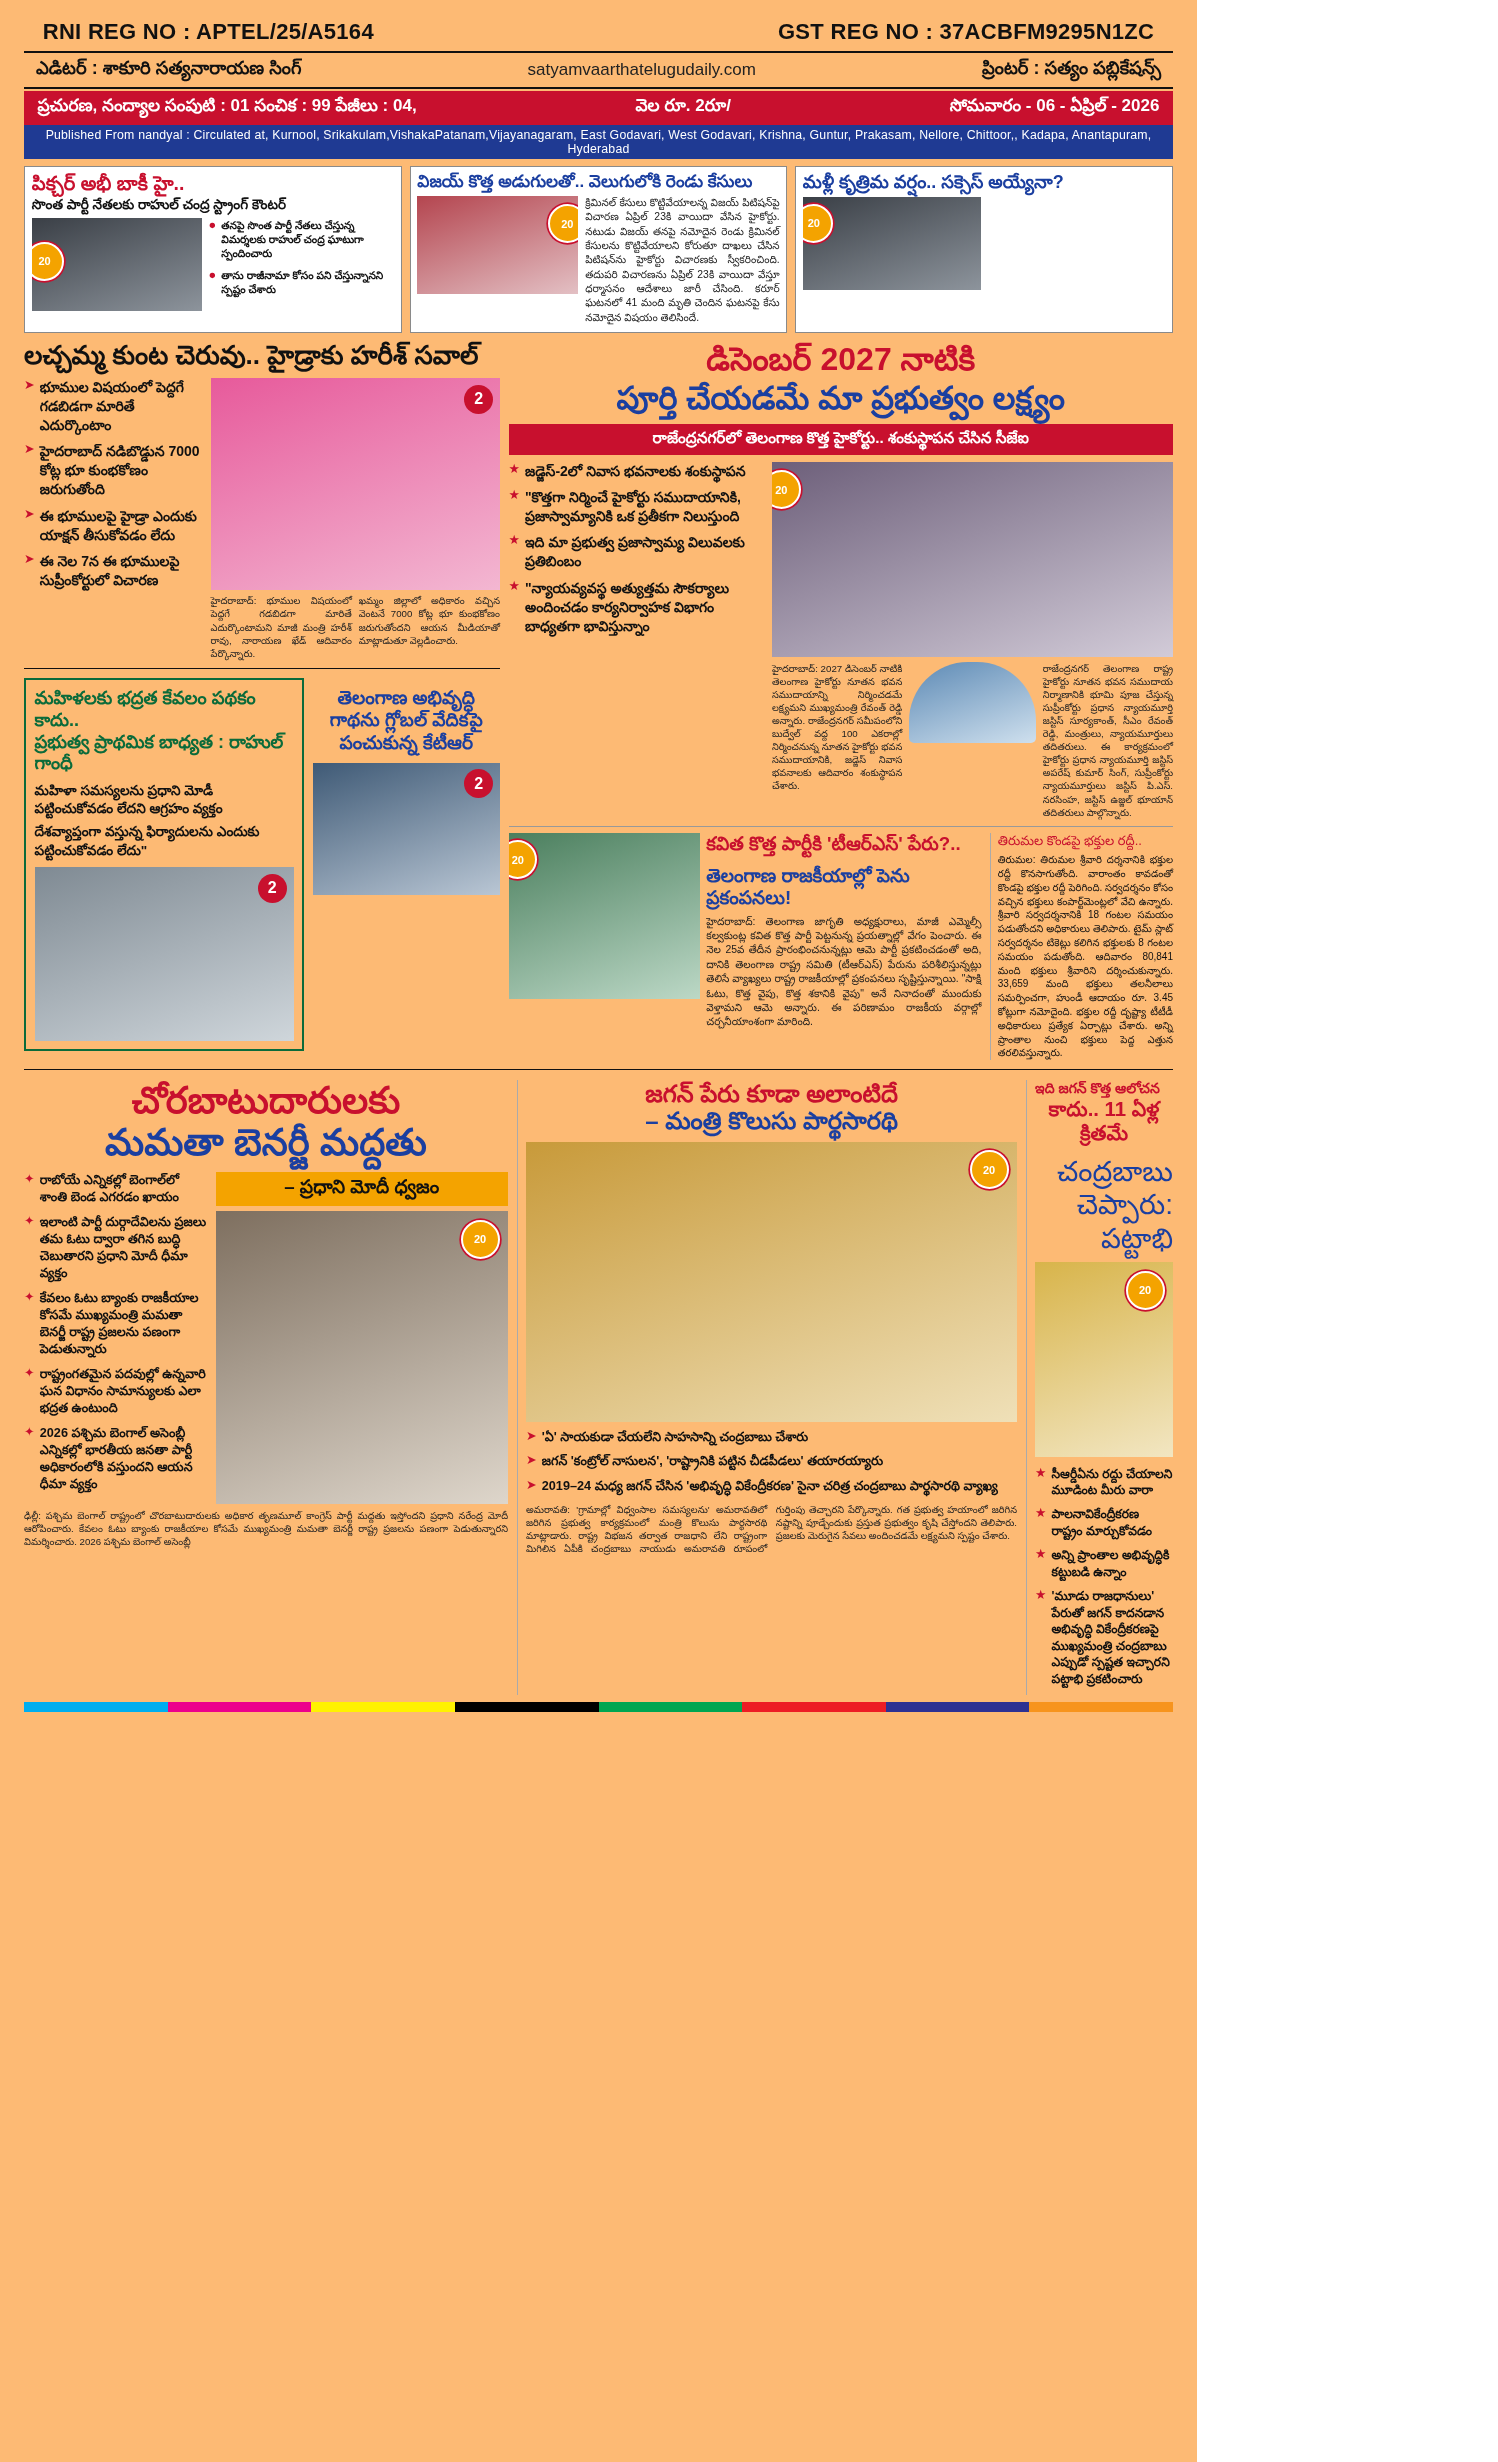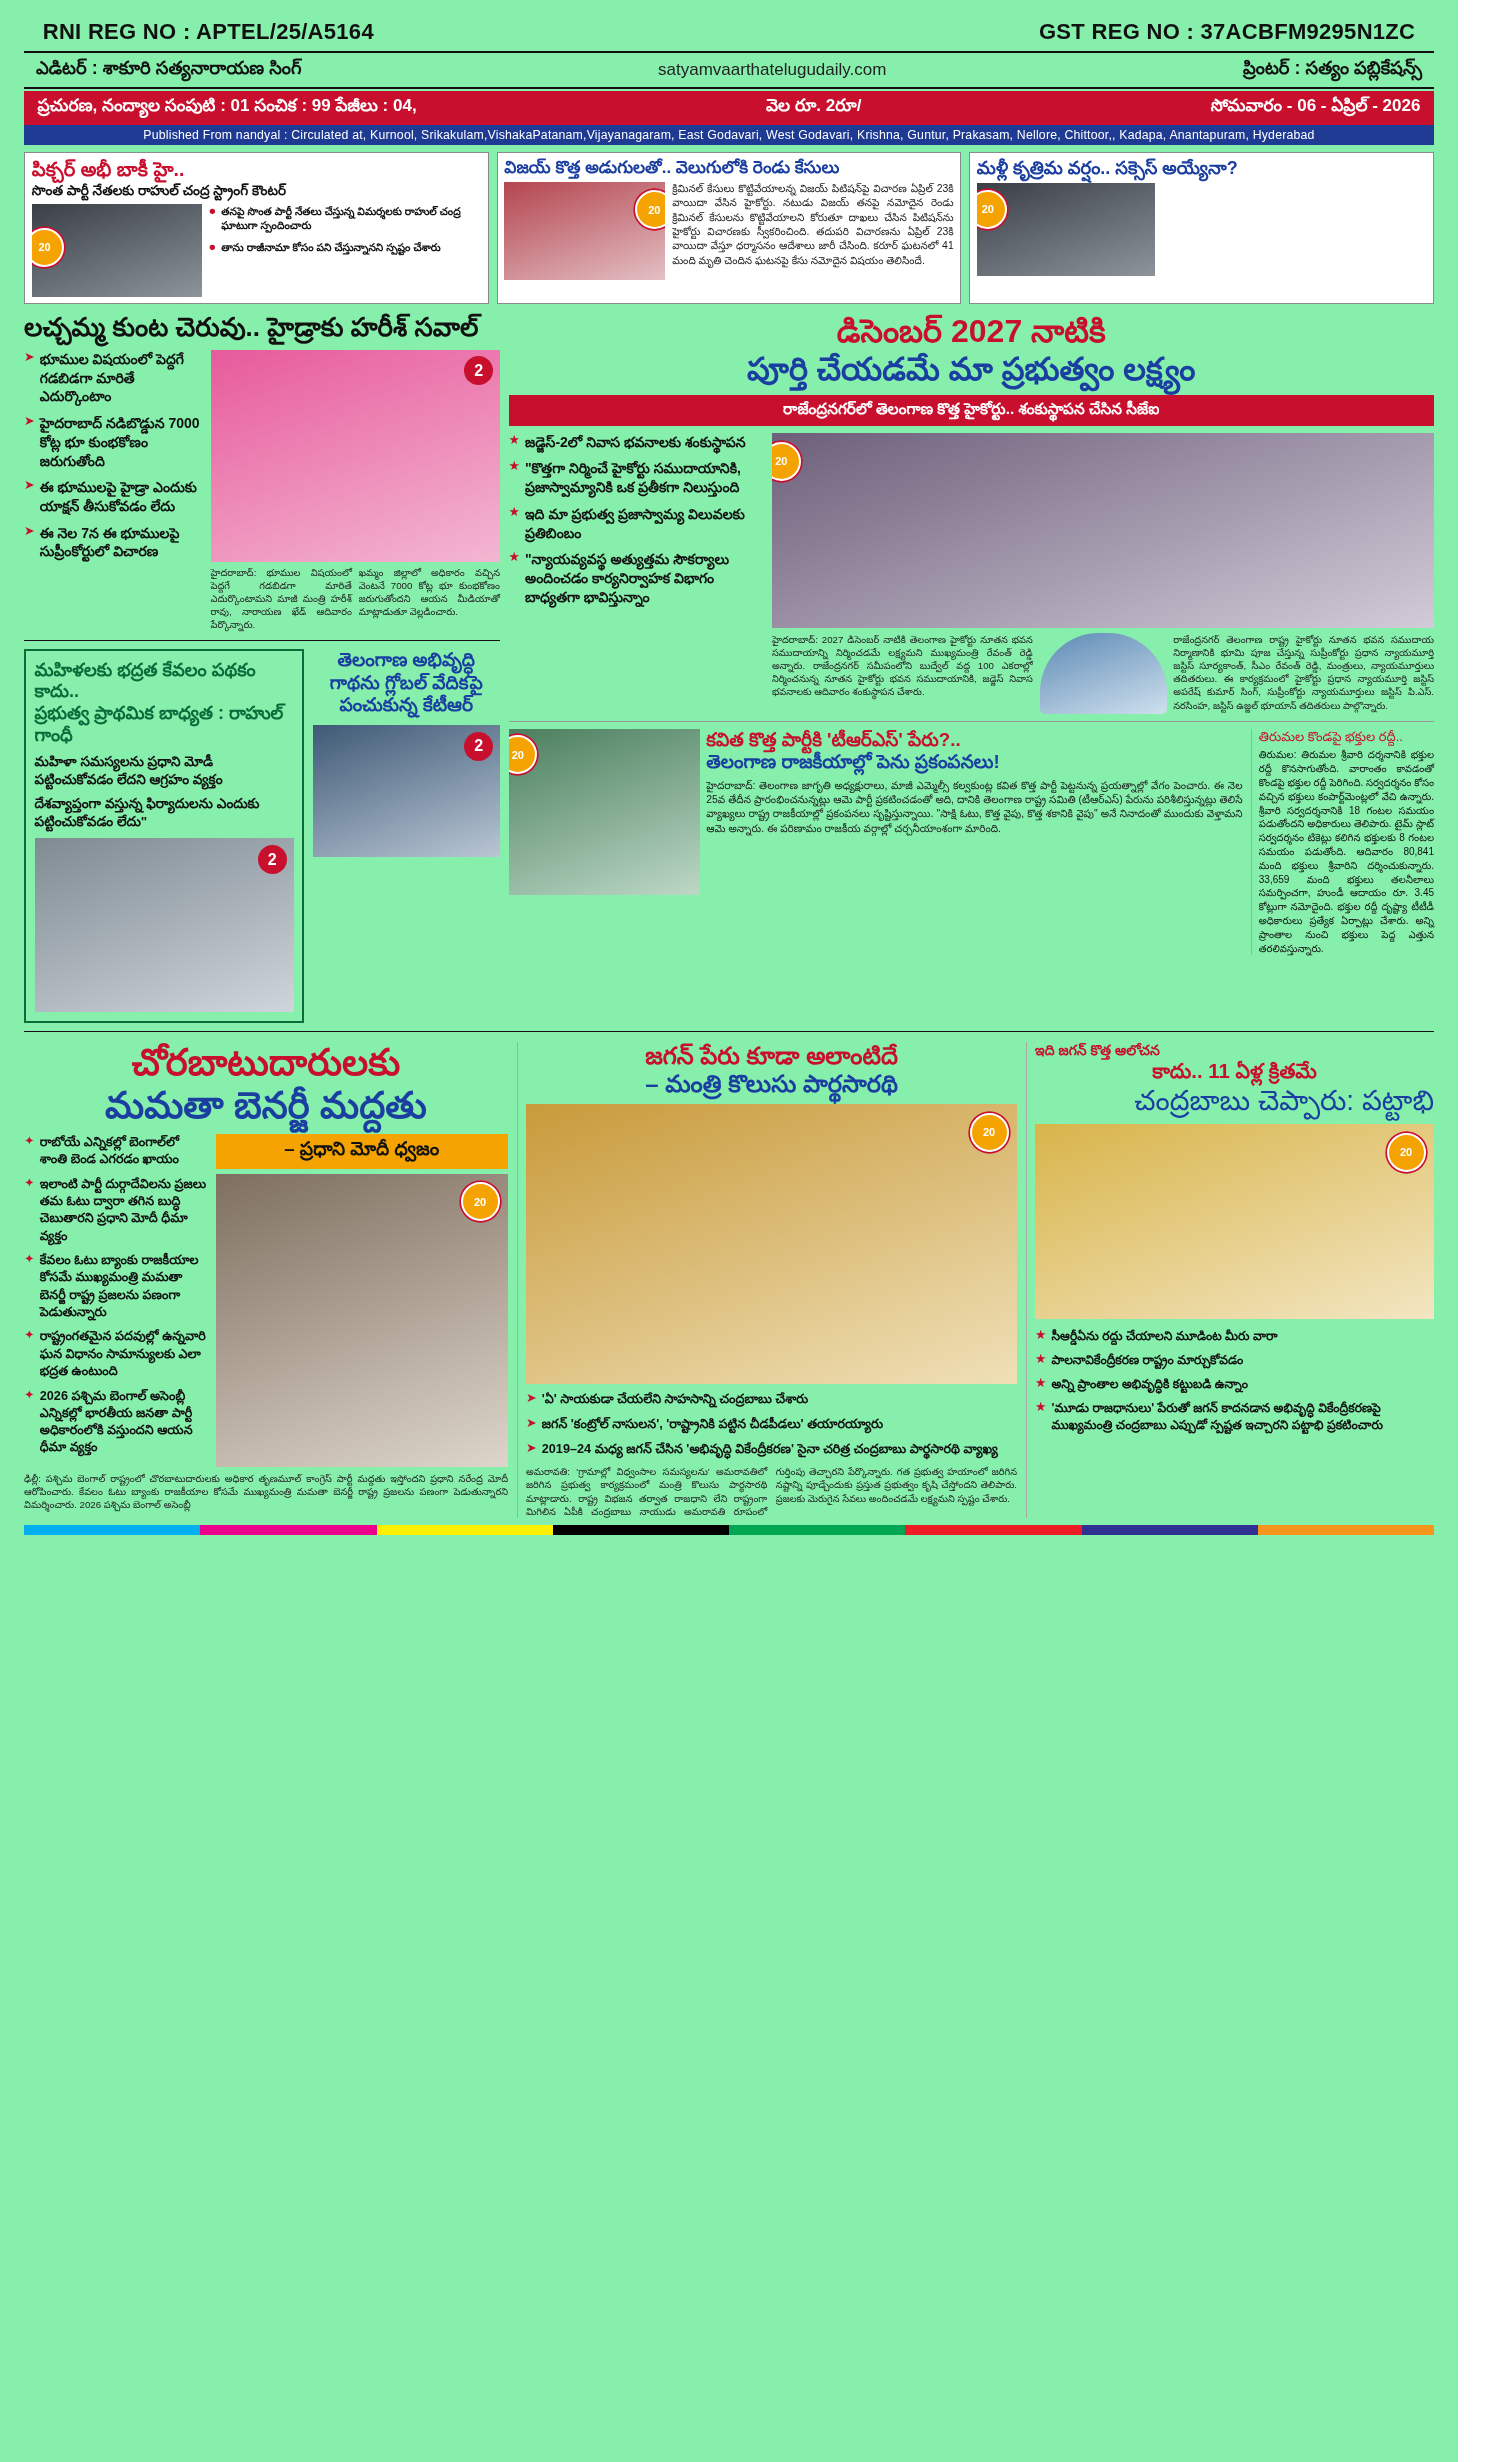--- a/index.html
+++ b/index.html
@@ -3,21 +3,21 @@
 <meta charset="utf-8">
 <style>
   * { box-sizing: border-box; }
   html, body { margin:0; padding:0; }
   body {
     width: 1499px;
     background: #ffffff;
     font-family: "Liberation Sans", sans-serif;
     color: #111;
   }
-  .page { width: 1458px; min-height: 2462px; padding: 15.3px 24px 8.5px 24px; background:#86efac; }
+  .page { width: 1197px; min-height: 2462px; padding: 15.3px 24px 8.5px 24px; background:#fdba74; }
 
   
   .regline { display:flex; justify-content:space-between; font-size: 22px; font-weight:bold; letter-spacing:0.3px; padding: 3.4px 18.7px 0 18.7px; }
   .masthead { position:relative; text-align:center; margin-top: 1.7px; }
   .mast-title {
     font-family: "Liberation Serif", serif;
     font-size: 105px;
     font-weight: bold;
     color:#1b3fa0;
     letter-spacing: 3.4px;
@@ -39,21 +39,21 @@
   }
   .editor-bar .site { font-weight:normal; font-size:17px; color:#222; }
   .date-bar {
     background:#c8102e; color:#fff; display:flex; align-items:center; justify-content:space-between;
     padding: 5.1px 13.6px; font-size: 17px; font-weight:bold; margin-top:2.5px;
   }
   .circ {
     background:#1f3a93; color:#fff; font-size: 12.3px; text-align:center; padding: 3.4px 5.1px; letter-spacing:0.2px;
   }
   .hl-red { color:#c8102e; }
-  .hl-blue { color:#1b3fa0; }
+  .hl-blue { color:#1b3fa0;margin-top:9px; }
   .hl-green { color:#0b6b3a; }
 
   .photo { background: linear-gradient(160deg,#8a9097,#c8ccd2); position:relative; overflow:hidden; }
   .photo.dark { background: linear-gradient(160deg,#3a3f46,#8d949c); }
 
   .badge {
     position:absolute; width:39px; height:39px; border-radius:50%;
     background:#f4a300; border:2.5px solid #fff; color:#fff; font-weight:bold;
     font-size:11px; display:flex; align-items:center; justify-content:center;
     box-shadow:0 0 0 1.7px #c8102e;

